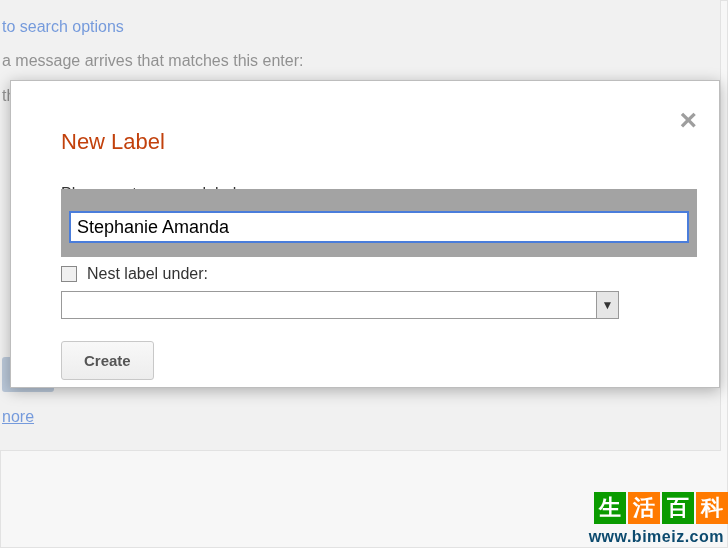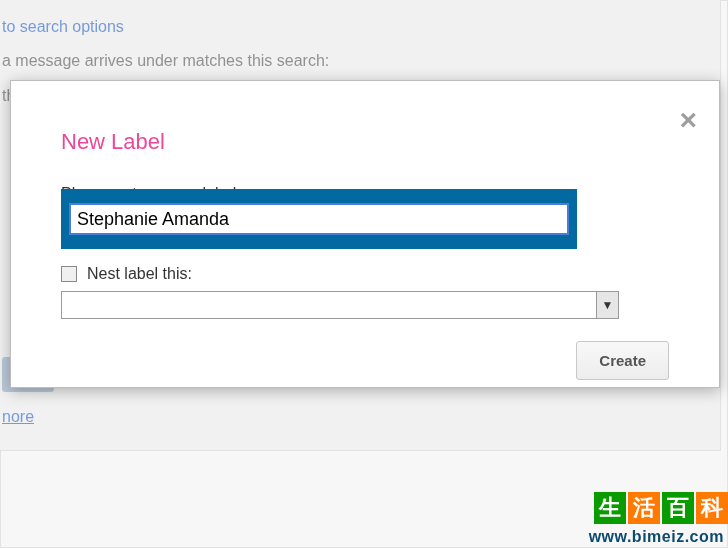--- a/index.html
+++ b/index.html
@@ -82,36 +82,36 @@
       right: 22px;
       font-size: 30px;
       color: #9e9e9e;
       font-weight: bold;
       cursor: pointer;
       line-height: 1;
       user-select: none;
     }
     .dialog-title {
       font-size: 22px;
-      color: #ec4899;
+      color: #c2410c;
       font-weight: normal;
       margin-bottom: 30px;
     }
     .prompt-text {
       font-size: 16px;
       color: #333;
       margin-bottom: 10px;
     }
     .highlight-wrap {
       position: absolute;
       left: 50px;
       top: 108px;
-      width: 516px;
-      background: #0369a1;
-      padding: 14px 8px 14px 8px;
+      width: 636px;
+      background: #a3a3a3;
+      padding: 22px 8px 14px 8px;
       z-index: 5;
     }
     .label-input {
       width: 100%;
       height: 32px;
       border: 2px solid #4a7ddb;
       font-size: 18px;
       font-family: Arial, sans-serif;
       padding: 2px 6px;
       outline: none;
@@ -152,21 +152,20 @@
       display: flex;
       align-items: center;
       justify-content: center;
       color: #333;
       font-size: 12px;
     }
     .button-row {
       margin-top: 22px;
       display: flex;
       gap: 26px;
-      justify-content: flex-end;
     }
     .btn {
       padding: 10px 22px;
       font-size: 15px;
       font-weight: bold;
       color: #555;
       background: linear-gradient(#f8f8f8, #ededed);
       border: 1px solid #c8c8c8;
       border-radius: 3px;
       cursor: pointer;
@@ -206,21 +205,21 @@
       color: #0c4a6e;
       letter-spacing: 0.5px;
     }
   </style>
 </head>
 <body>
 
 <div class="backdrop">
   <div class="backdrop-inner">
     <div class="bg-line1">to search options</div>
-    <div class="bg-line2">a message arrives under matches this search:</div>
+    <div class="bg-line2">a message arrives that matches this enter:</div>
     <div class="bg-line3">the Inbox (Archive it)</div>
     <div class="bg-bottom">
       <div class="bg-pill">ilt...</div>
       <div><span class="bg-link">nore</span></div>
     </div>
   </div>
 </div>
 
 <div class="dimmer"></div>
 
@@ -228,21 +227,21 @@
   <div class="close-btn">×</div>
   <div class="dialog-title">New Label</div>
   <div class="prompt-text">Please enter a new label name:</div>
 
   <div class="highlight-wrap">
     <input type="text" class="label-input" value="Stephanie Amanda" style="">
   </div>
 
   <div class="nest-row">
     <span class="nest-check"></span>
-    <span>Nest label this:</span>
+    <span>Nest label under:</span>
   </div>
 
   <div class="nest-select">
     <div class="nest-select-arrow">▼</div>
   </div>
 
   <div class="button-row">
     <button class="btn">Create</button>
   </div>
 </div>

